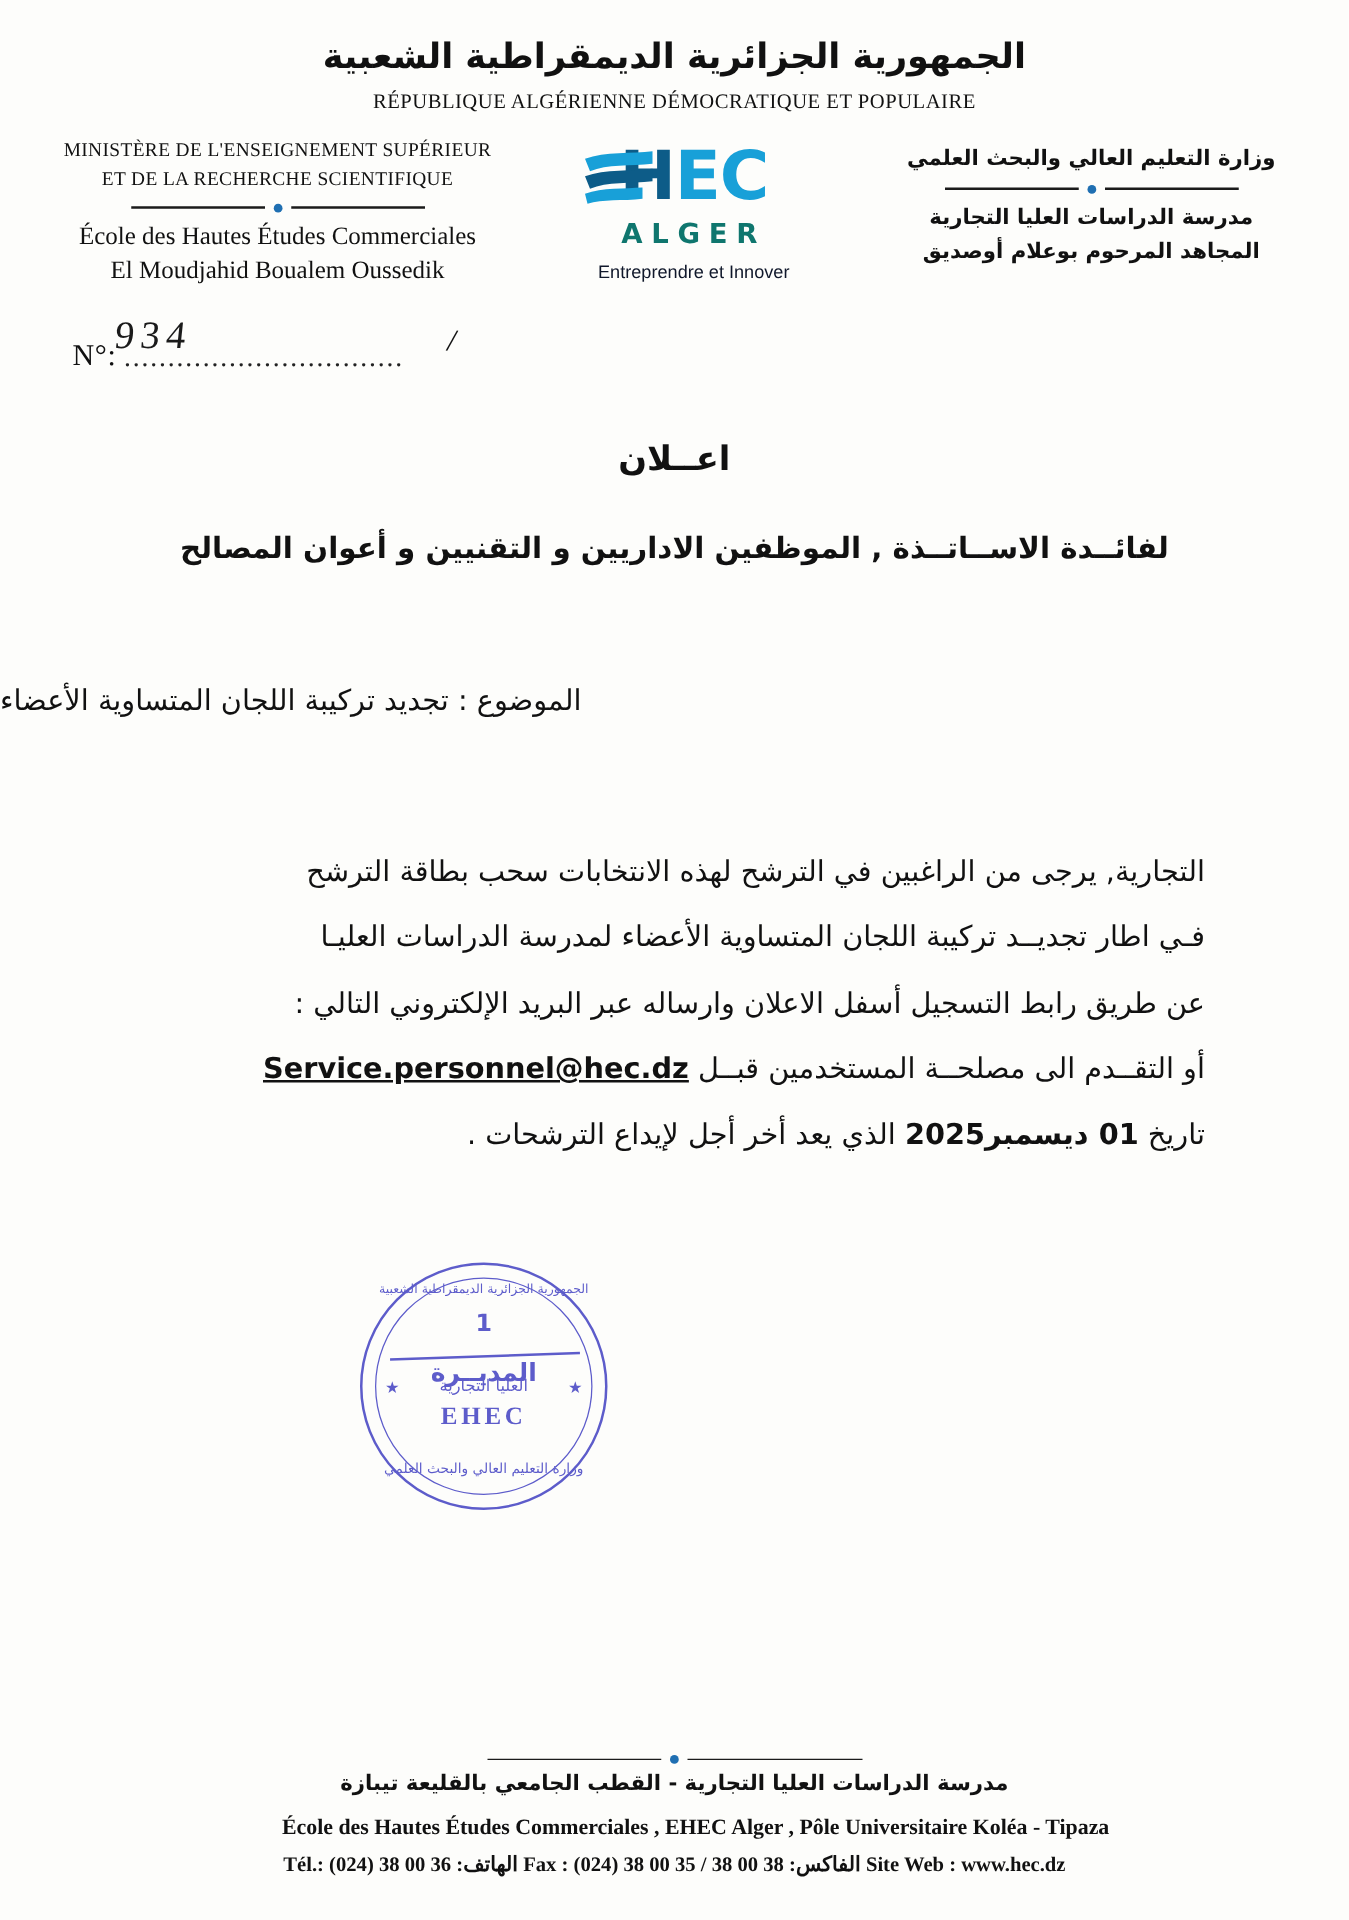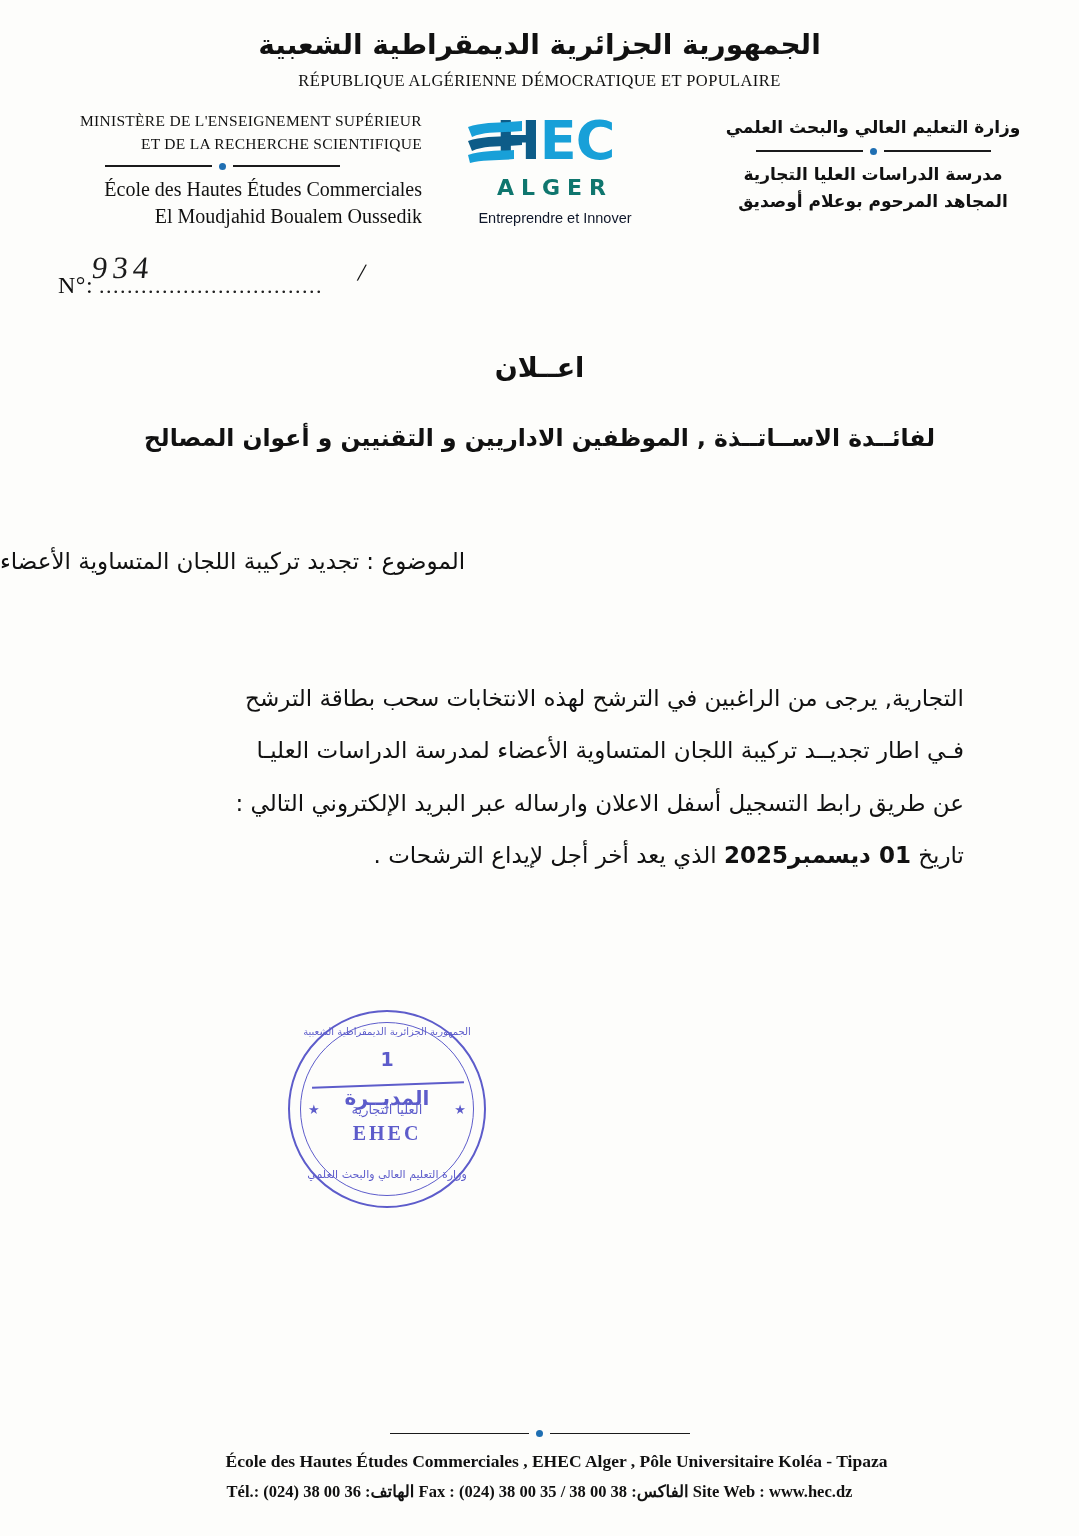--- a/index.html
+++ b/index.html
@@ -41,21 +41,21 @@
     margin-top: 18px;
     height: 160px;
   }
 
   
   .hdr-left {
     position: absolute;
     left: 22px;
     top: 0;
     width: 400px;
-    text-align: right;
+    text-align: center;
   }
   .hdr-left .min1,
   .hdr-left .min2 {
     font-family: "Liberation Serif", serif;
     font-size: 15.5px;
     letter-spacing: 0.3px;
     line-height: 1.5;
     font-variant: small-caps;
   }
   .sep-row {
@@ -389,20 +389,24 @@
   </div>
 
   <div class="title-ar">اعــلان</div>
   <div class="subtitle-ar">لفائــدة الاســاتــذة , الموظفين الاداريين و التقنيين و أعوان المصالح</div>
   <div class="subject-ar">الموضوع : تجديد تركيبة اللجان المتساوية الأعضاء</div>
 
   <div class="body-ar">
     <p>التجارية, يرجى من الراغبين في الترشح لهذه الانتخابات سحب بطاقة الترشح</p>
     <p>فـي اطار تجديــد تركيبة اللجان المتساوية الأعضاء لمدرسة الدراسات العليـا</p>
     <p>عن طريق رابط التسجيل أسفل الاعلان وارساله عبر البريد الإلكتروني التالي :</p>
+    <p>
+      <span>أو التقــدم الى مصلحــة المستخدمين قبــل</span>
+      <span class="email">Service.personnel@hec.dz</span>
+    </p>
     <p>
       <span>تاريخ</span>
       <span class="bold">01 ديسمبر2025</span>
       <span>الذي يعد أخر أجل لإيداع الترشحات .</span>
     </p>
   </div>
 
   <div class="stamp">
     <div class="ring"></div>
     <div class="ring2"></div>
@@ -416,17 +420,18 @@
     <div class="star st-r">★</div>
     <div class="strike"></div>
   </div>
 
   <div class="footer">
     <div class="sep-row">
       <span class="ln"></span>
       <span class="dot"></span>
       <span class="ln"></span>
     </div>
+    <div class="f-ar">مدرسة الدراسات العليا التجارية - القطب الجامعي بالقليعة تيبازة</div>
     <div class="f-fr">École des Hautes Études Commerciales , EHEC Alger , Pôle Universitaire Koléa - Tipaza</div>
     <div class="f-contact">Tél.: (024) 38 00 36 :الهاتف  Fax : (024) 38 00 35 / 38 00 38 :الفاكس  Site Web : www.hec.dz</div>
   </div>
 
 </div>
 
 </body></html>

